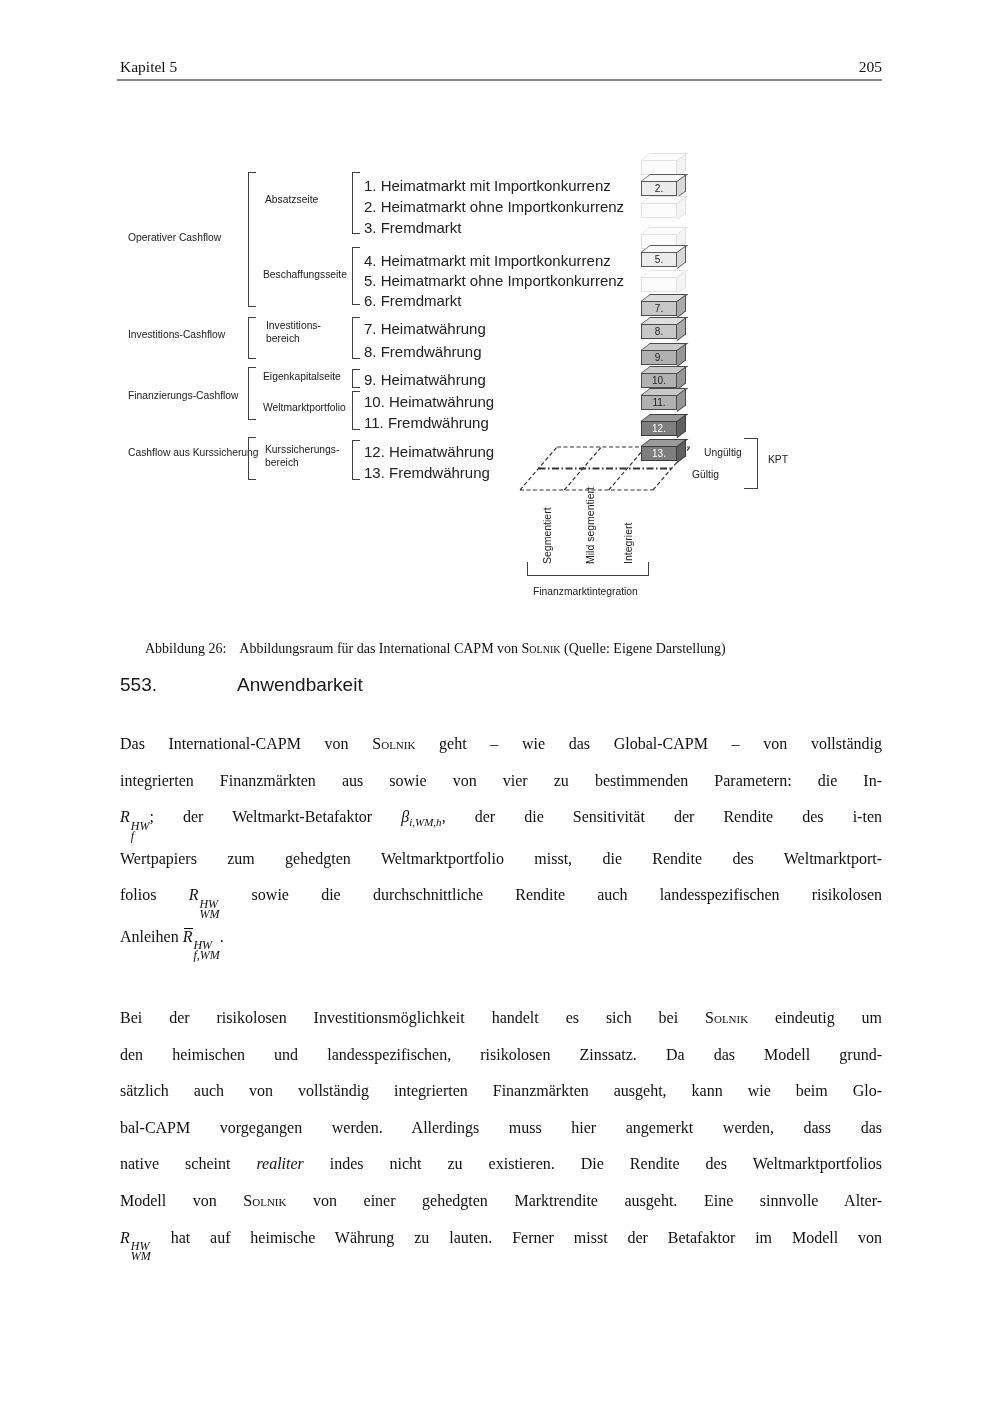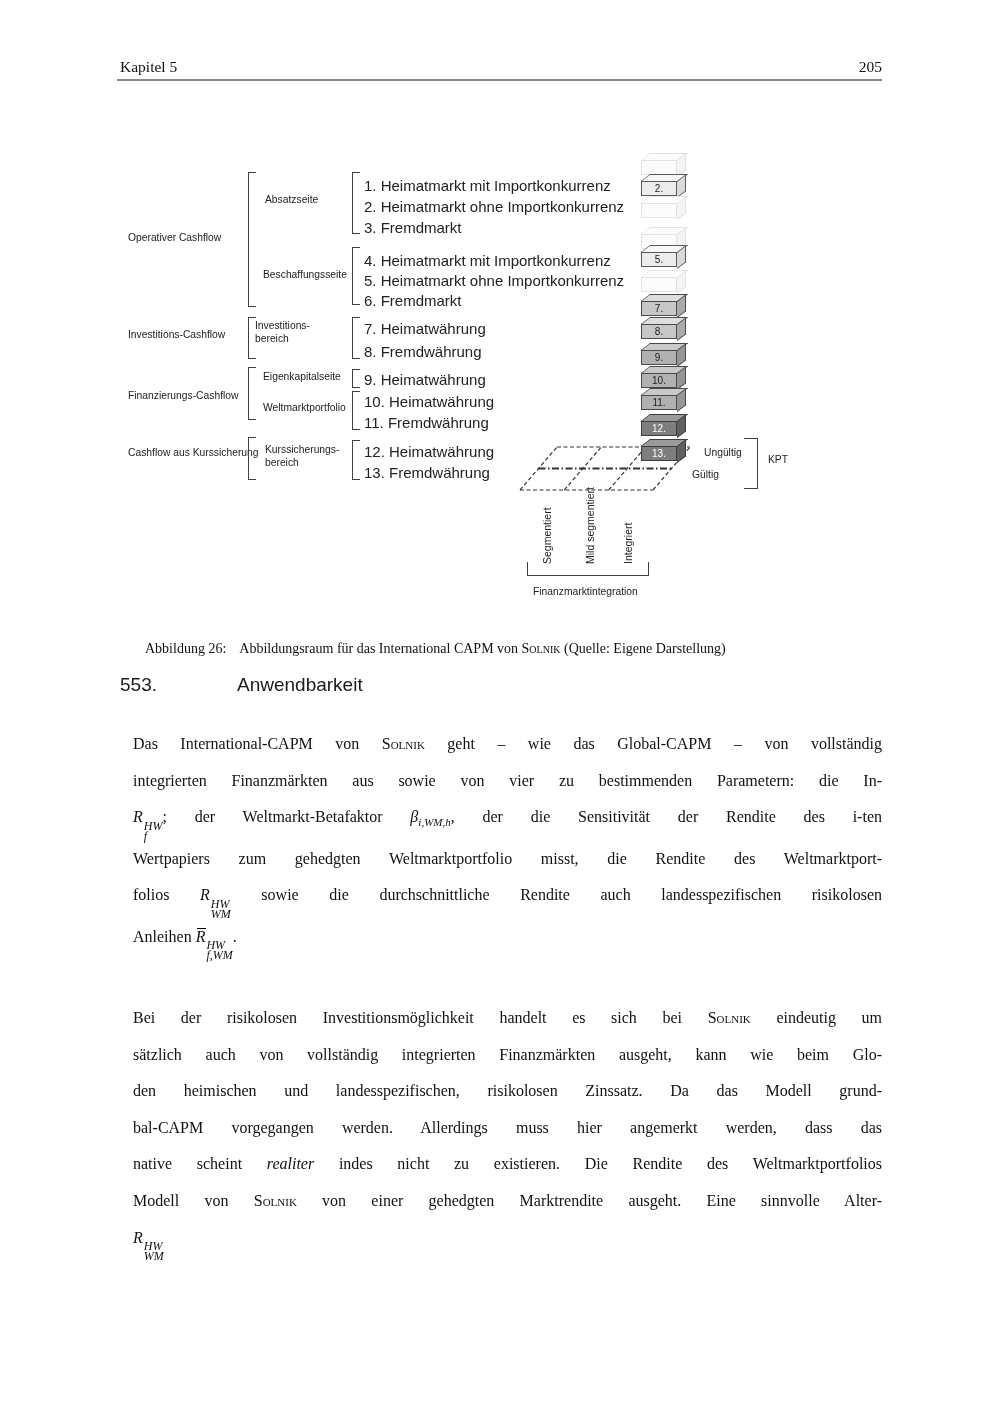--- a/index.html
+++ b/index.html
@@ -41,21 +41,21 @@
   .caption{position:absolute;left:145px;top:641px;width:740px;font-size:14px;}
   .caption .cl{margin-right:13px;}
   .sc{font-variant:small-caps;}
   .it{font-style:italic;}
   .heading{position:absolute;left:120px;top:674px;
     font-family:"Liberation Sans", sans-serif;font-size:19px;color:#1a1a1a;}
   .heading .hnum{display:inline-block;width:117px;}
   
   .para{position:absolute;left:120px;width:762px;font-size:16px;line-height:36.6px;
     text-align:justify;}
-  .pline{text-align:justify;margin-left:13px;}
+  .pline{text-align:justify;}
   .pline.jl{text-align-last:justify;text-justify:inter-word;}
   .math{font-style:italic;white-space:nowrap;}
   .math .mb{position:relative;}
   .math .mbar::before{content:"";position:absolute;left:1px;right:-1px;top:0px;
     border-top:1.4px solid #000;}
   .mstack{display:inline-flex;flex-direction:column;align-items:flex-start;
     vertical-align:-0.62em;font-size:12px;line-height:10px;margin-left:1px;}
   .msb{font-size:11px;vertical-align:-0.35em;}
 </style>
 </head>
@@ -74,21 +74,21 @@
     <div class="flabel" style="left:128px;top:389px">Finanzierungs-Cashflow</div>
     <div class="flabel" style="left:128px;top:446px">Cashflow aus Kurssicherung</div>
 
     <div class="brL" style="left:248px;top:172px;height:133px"></div>
     <div class="brL" style="left:248px;top:317px;height:40px"></div>
     <div class="brL" style="left:248px;top:367px;height:51px"></div>
     <div class="brL" style="left:248px;top:437px;height:41px"></div>
 
     <div class="flabel" style="left:265px;top:193px">Absatzseite</div>
     <div class="flabel" style="left:263px;top:268px">Beschaffungsseite</div>
-    <div class="flabel" style="left:255px;top:319px">Investitions-
+    <div class="flabel" style="left:266px;top:319px">Investitions-
 bereich</div>
     <div class="flabel" style="left:263px;top:370px">Eigenkapitalseite</div>
     <div class="flabel" style="left:263px;top:401px">Weltmarktportfolio</div>
     <div class="flabel" style="left:265px;top:443px">Kurssicherungs-
 bereich</div>
 
     <div class="brL" style="left:352px;top:172px;height:60px"></div>
     <div class="brL" style="left:352px;top:247px;height:56px"></div>
     <div class="brL" style="left:352px;top:317px;height:40px"></div>
     <div class="brL" style="left:352px;top:369px;height:17px"></div>
@@ -245,24 +245,24 @@
             <span>HW</span>
             <span>WM</span>
           </span></span><span> sowie die durchschnittliche Rendite auch landesspezifischen risikolosen</span></div>
       <div class="pline"><span>Anleihen </span><span class="math"><span class="mb mbar">R</span><span class="mstack">
             <span>HW</span>
             <span>f,WM</span>
           </span></span><span>.</span></div>
     </div>
   <div class="para" style="top:1000px">
       <div class="pline jl"><span>Bei der risikolosen Investitionsmöglichkeit handelt es sich bei </span><span class="sc">Solnik</span><span> eindeutig um</span></div>
+      <div class="pline jl"><span>den heimischen und landesspezifischen, risikolosen Zinssatz. Da das Modell grund-</span></div>
       <div class="pline jl"><span>sätzlich auch von vollständig integrierten Finanzmärkten ausgeht, kann wie beim Glo-</span></div>
-      <div class="pline jl"><span>den heimischen und landesspezifischen, risikolosen Zinssatz. Da das Modell grund-</span></div>
       <div class="pline jl"><span>bal-CAPM vorgegangen werden. Allerdings muss hier angemerkt werden, dass das</span></div>
       <div class="pline jl"><span>native scheint </span><span class="it">realiter</span><span> indes nicht zu existieren. Die Rendite des Weltmarktportfolios</span></div>
       <div class="pline jl"><span>Modell von </span><span class="sc">Solnik</span><span> von einer gehedgten Marktrendite ausgeht. Eine sinnvolle Alter-</span></div>
       <div class="pline jl"><span class="math"><span class="mb">R</span><span class="mstack">
             <span>HW</span>
             <span>WM</span>
-          </span></span></div>
+          </span></span><span> hat auf heimische Währung zu lauten. Ferner misst der Betafaktor im Modell von</span></div>
     </div>
 
 </div>
 
 </body></html>

